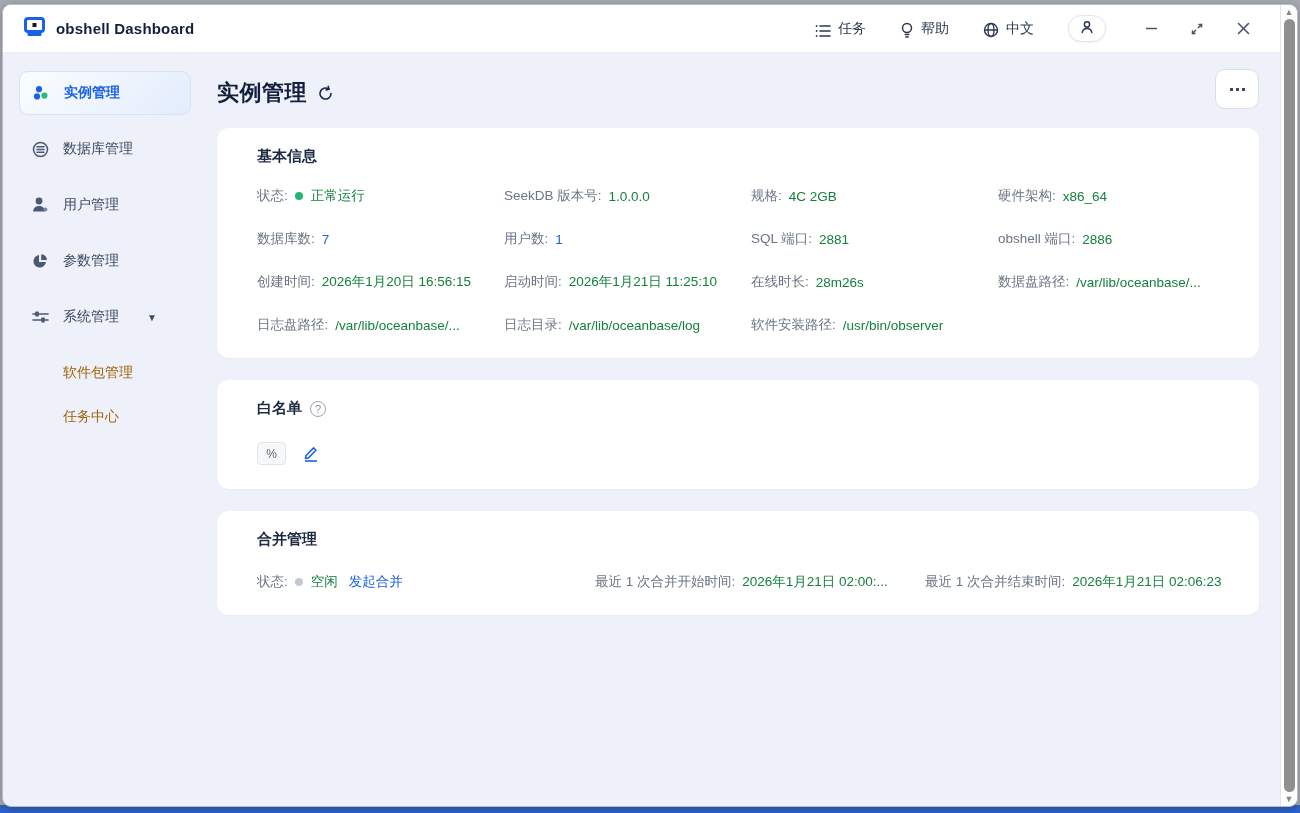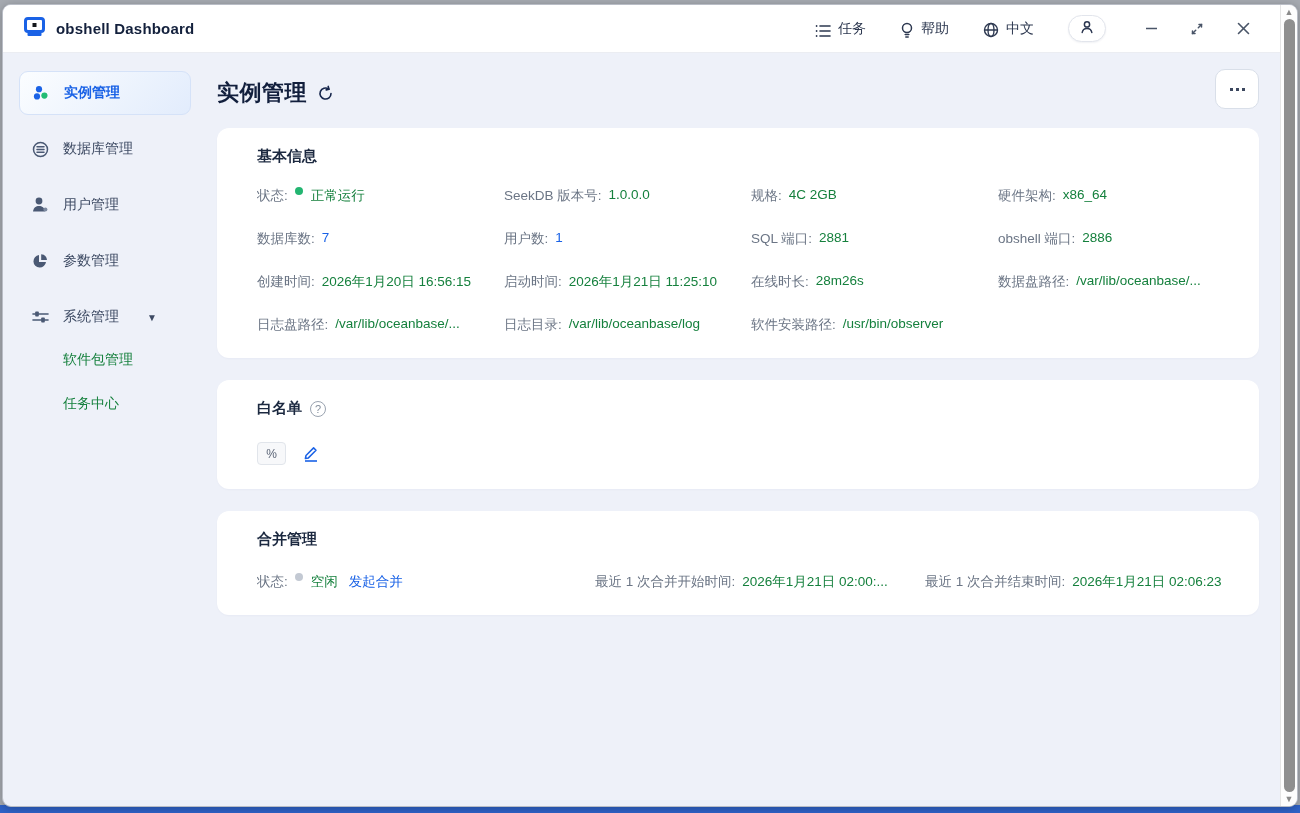--- a/index.html
+++ b/index.html
@@ -43,40 +43,40 @@
   .workarea { position:absolute; top:48px; left:0; right:17px; bottom:0; display:flex; }
 
   
   .sidebar { width:197px; padding:18px 9px 0 16px; flex:none; }
   .side-item { display:flex; align-items:center; gap:14px; height:44px; padding:0 12px;
     border-radius:9px; font-size:14px; color:#3d4a63; cursor:pointer; margin-bottom:12px; }
   .side-item .sicon { width:18px; height:16px; display:flex; align-items:center; justify-content:center; }
   .side-item.active { background:linear-gradient(135deg,#fbfdff 0%,#e2ecfc 100%);
     border:1px solid #d5e2f8; color:#1a62e6; font-weight:700; }
   .side-caret { margin-left:14px; font-size:10px; color:#3d4a63; }
-  .side-sub { height:44px; display:flex; padding-left:44px;
-    font-size:14px; color:#15803d; cursor:pointer; margin-bottom:0; }
+  .side-sub { height:44px; display:flex; align-items:center; padding-left:44px;
+    font-size:14px; color:#a16207; cursor:pointer; margin-bottom:0; }
 
   
   .content { flex:1; padding:24px 21px 0 17px; min-width:0; }
   .page-head { display:flex; align-items:center; margin-bottom:19px; }
   .page-title { font-size:22px; font-weight:700; color:#121f3d; letter-spacing:.5px; }
   .refresh-btn { margin-left:10px; cursor:pointer; display:flex; align-items:center; }
   .more-btn { margin-left:auto; width:44px; height:40px; background:#fff; border:1px solid #d9dfe9;
     border-radius:10px; display:flex; align-items:center; justify-content:center; gap:3px;
     cursor:pointer; margin-top:-8px; }
   .more-btn i { width:3px; height:3px; background:#3c475e; display:block; }
 
   .card { background:#fff; border-radius:12px; padding:19px 24px 24px 40px;
     box-shadow:0 1px 2px rgba(15,35,80,.03); margin-bottom:22px; }
   .card-title { font-size:15px; font-weight:700; color:#1c2940; display:flex; align-items:center; gap:8px; }
 
   .info-grid { margin-top:21px; display:grid; grid-template-columns:repeat(4,1fr);
     row-gap:25px; column-gap:10px; font-size:13.5px; }
-  .field { display:flex; align-items:flex-start; white-space:nowrap; overflow:hidden; }
+  .field { display:flex; align-items:center; white-space:nowrap; overflow:hidden; }
   .field .lab { color:#6b7585; margin-right:7px; flex:none; }
   .field .val { color:#15803d; }
   .field .val.link { color:#1a62e6; cursor:pointer; }
   .dot { width:8px; height:8px; border-radius:50%; display:inline-block; margin-right:8px; flex:none; }
   .dot.green { background:#23b571; }
   .dot.gray { background:#c3c9d3; }
   .span3 { grid-column:2 / span 3; }
   .copy-ic { margin-left:7px; cursor:pointer; display:inline-flex; vertical-align:-2px; }
 
   .help-circ { width:16px; height:16px; border:1px solid #9aa3b0; border-radius:50%;

